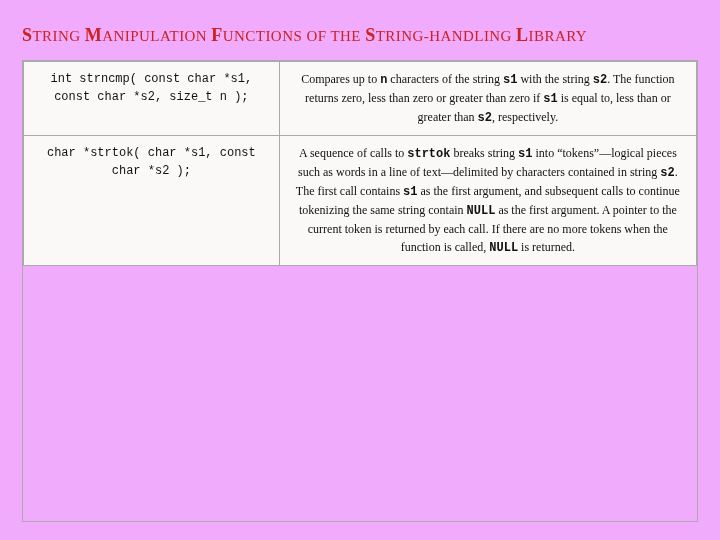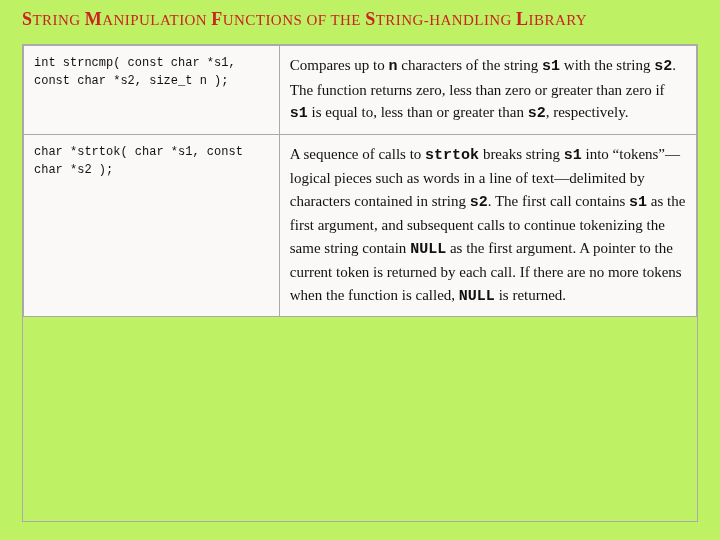--- a/index.html
+++ b/index.html
@@ -6,22 +6,22 @@
     body {
       width: 720px;
       height: 540px;
       background: #f5f0eb;
       font-family: Georgia, 'Times New Roman', serif;
       overflow: hidden;
     }
     .page {
       width: 720px;
       height: 540px;
-      background: #bef264;
-      padding: 9px 22px 18px 22px;
+      background: #f0abfc;
+      padding: 25px 22px 18px 22px;
       display: flex;
       flex-direction: column;
     }
     .page-title {
       font-size: 15px;
       font-weight: normal;
       color: #cc2222;
       letter-spacing: 0.03em;
       margin-bottom: 14px;
       font-variant: small-caps;
@@ -29,20 +29,21 @@
     }
     .page-title span.drop {
       font-size: 18px;
       font-weight: bold;
     }
     .table-wrapper {
       border: 1px solid #aaa;
       border-collapse: collapse;
       width: 100%;
       flex: 1;
+      text-align: center;
     }
     table {
       width: 100%;
       border-collapse: collapse;
       table-layout: fixed;
     }
     td {
       border: 1px solid #aaa;
       vertical-align: top;
       padding: 8px 10px;
@@ -54,21 +55,21 @@
       font-family: 'Courier New', Courier, monospace;
       font-size: 12px;
       background: #faf9f7;
       color: #111;
       white-space: pre-wrap;
       word-break: break-word;
     }
     td.desc-cell {
       width: 62%;
       font-family: Georgia, 'Times New Roman', serif;
-      font-size: 15px;
+      font-size: 12px;
       background: #faf9f7;
       color: #111;
     }
     td.desc-cell b {
       font-family: 'Courier New', Courier, monospace;
       font-weight: bold;
     }
     .orange-circle {
       width: 22px;
       height: 22px;

